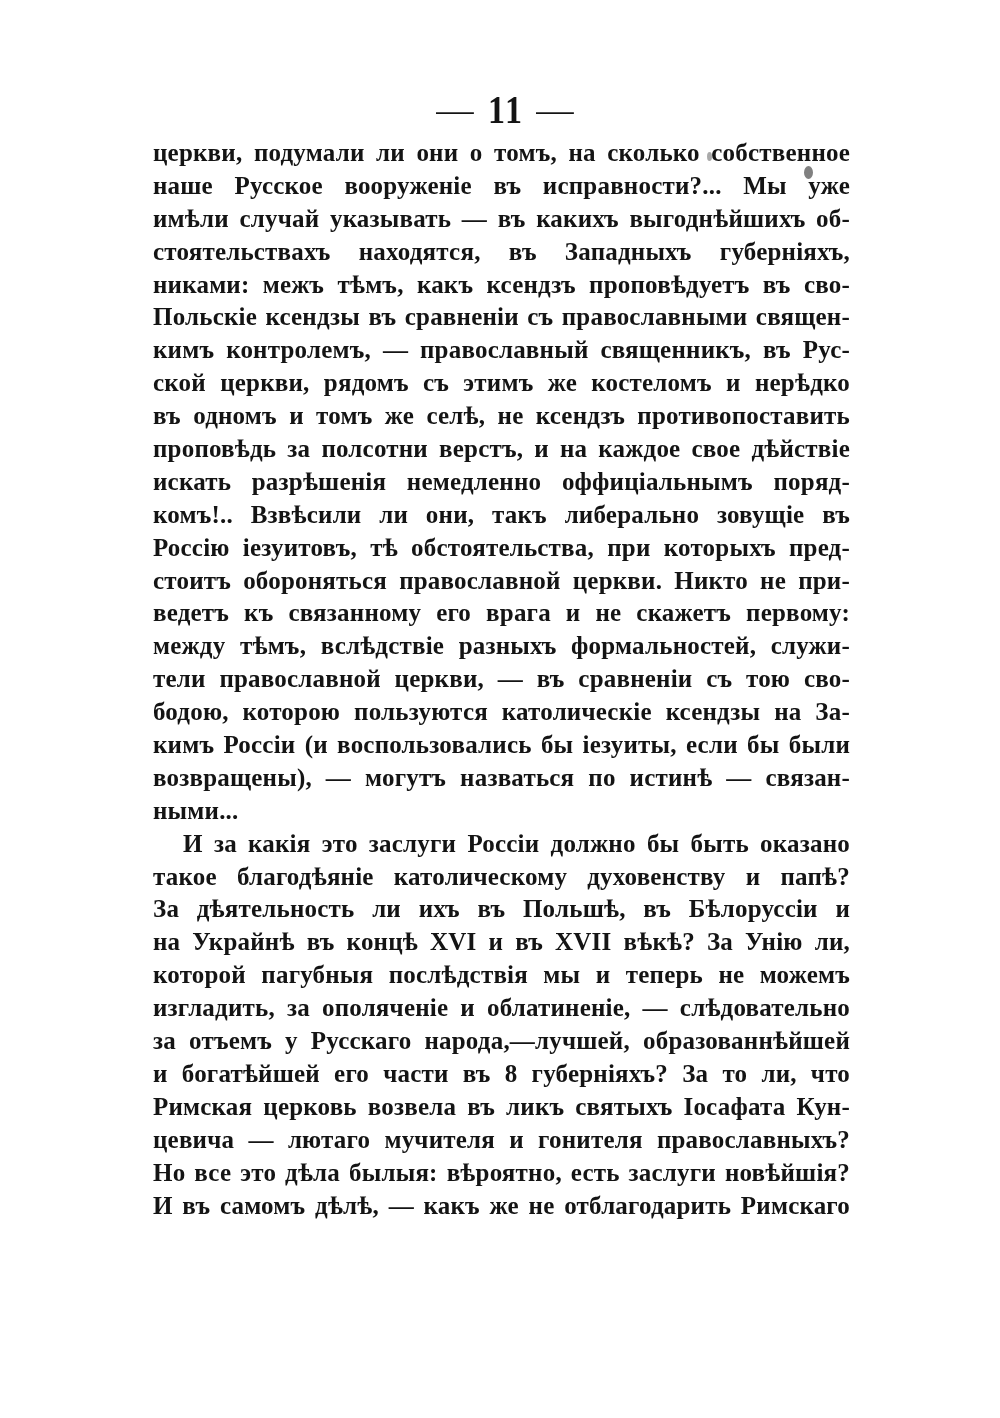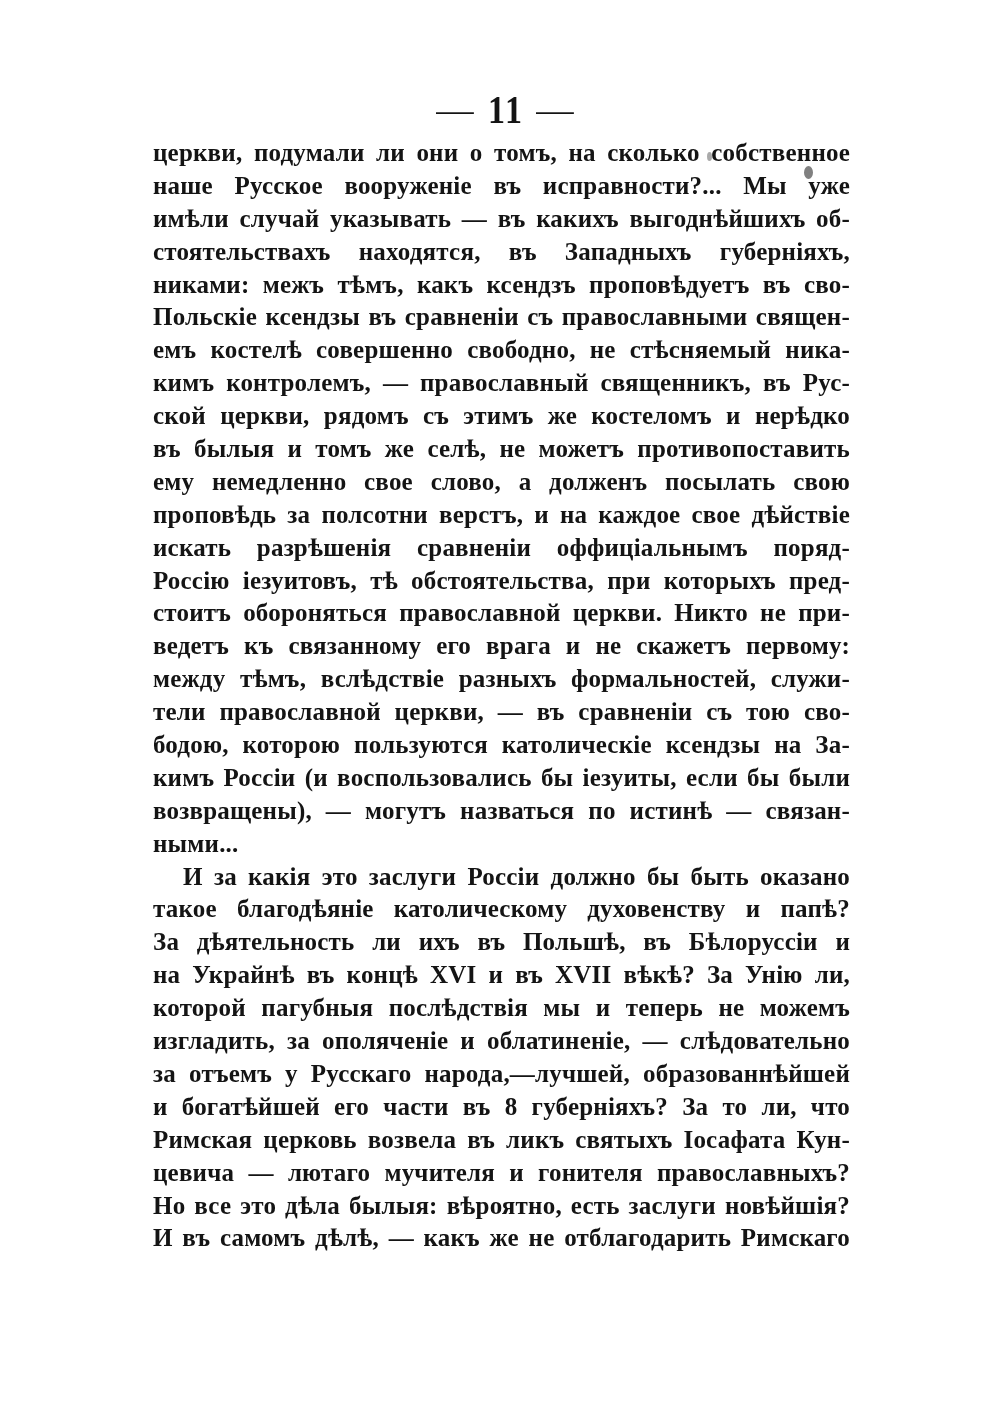--- a/index.html
+++ b/index.html
@@ -81,27 +81,26 @@
 
 <div class="text-block">
 
   <div>
     <span class="line">церкви, подумали ли они о томъ, на сколько собственное</span>
     <span class="line">наше Русское вооруженіе въ исправности?... Мы уже</span>
     <span class="line">имѣли случай указывать — въ какихъ выгоднѣйшихъ об-</span>
     <span class="line">стоятельствахъ находятся, въ Западныхъ губерніяхъ,</span>
     <span class="line">никами: межъ тѣмъ, какъ ксендзъ проповѣдуетъ въ сво-</span>
     <span class="line">Польскіе ксендзы въ сравненіи съ православными священ-</span>
-    <span class="line">емъ костелѣ совершенно свободно, не стѣсняемый ника-</span>
     <span class="line">кимъ контролемъ, — православный священникъ, въ Рус-</span>
     <span class="line">ской церкви, рядомъ съ этимъ же костеломъ и нерѣдко</span>
-    <span class="line">въ былыя и томъ же селѣ, не можетъ противопоставить</span>
-    <span class="line">ему немедленно свое слово, а долженъ посылать свою</span>
+    <span class="line">въ одномъ и томъ же селѣ, не ксендзъ противопоставить</span>
     <span class="line">проповѣдь за полсотни верстъ, и на каждое свое дѣйствіе</span>
-    <span class="line">искать разрѣшенія сравненіи оффиціальнымъ поряд-</span>
+    <span class="line">искать разрѣшенія немедленно оффиціальнымъ поряд-</span>
+    <span class="line">комъ!.. Взвѣсили ли они, такъ либерально зовущіе въ</span>
     <span class="line">Россію іезуитовъ, тѣ обстоятельства, при которыхъ пред-</span>
     <span class="line">стоитъ обороняться православной церкви. Никто не при-</span>
     <span class="line">ведетъ къ связанному его врага и не скажетъ первому:</span>
     <span class="line">между тѣмъ, вслѣдствіе разныхъ формальностей, служи-</span>
     <span class="line">тели православной церкви, — въ сравненіи съ тою сво-</span>
     <span class="line">бодою, которою пользуются католическіе ксендзы на За-</span>
     <span class="line">кимъ Россіи (и воспользовались бы іезуиты, если бы были</span>
     <span class="line">возвращены), — могутъ назваться по истинѣ — связан-</span>
     <span class="line last">ными...</span>
   </div>

